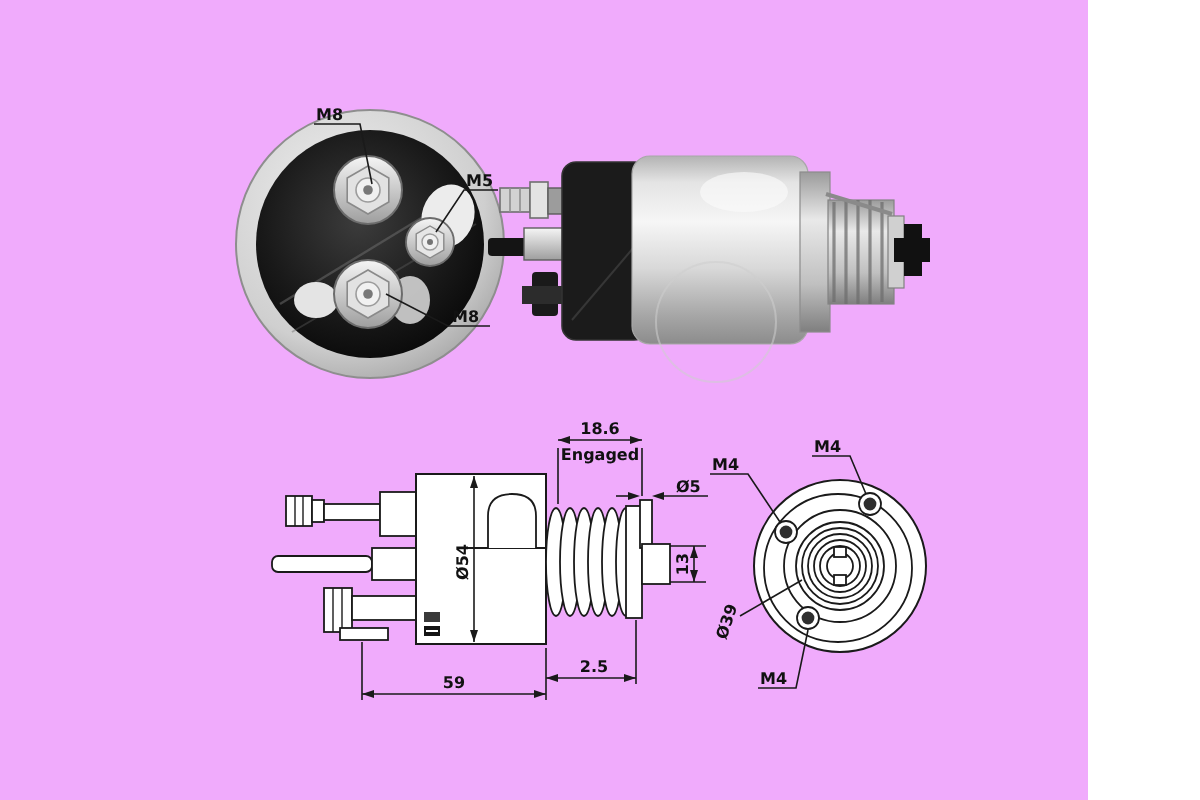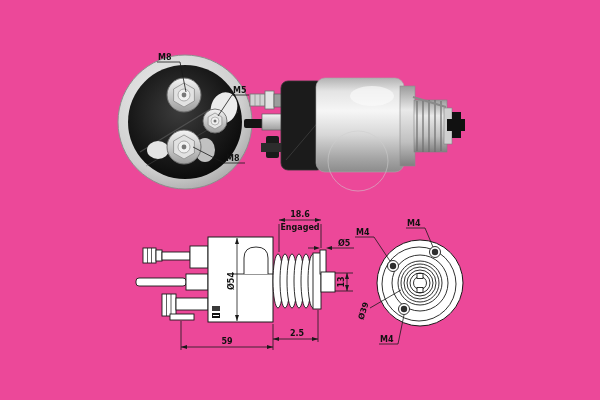--- a/index.html
+++ b/index.html
@@ -1,16 +1,16 @@
 <!DOCTYPE html>
 <html><head>
 <meta charset="utf-8">
 <style>
   html,body{margin:0;padding:0;background:#fff;}
-  .canvas{position:relative;width:600px;height:400px;background:#ec4899;overflow:hidden;
+  .canvas{position:relative;width:544px;height:400px;background:#f0abfc;overflow:hidden;
           font-family:"Liberation Sans", sans-serif;}
   svg{position:absolute;left:0;top:0;}
   text{font-family:"DejaVu Sans","Liberation Sans",sans-serif;fill:#111;}
   .lbl{font-size:8px;font-weight:bold;}
   .dim{font-size:8px;font-weight:bold;}
   .thin{stroke:#1a1a1a;stroke-width:0.8;fill:none;}
   .draw{stroke:#1a1a1a;stroke-width:1;fill:#ffffff;}
   .draw2{stroke:#1a1a1a;stroke-width:0.9;fill:#ffffff;}
   .arr{fill:#1a1a1a;stroke:none;}
 </style>

